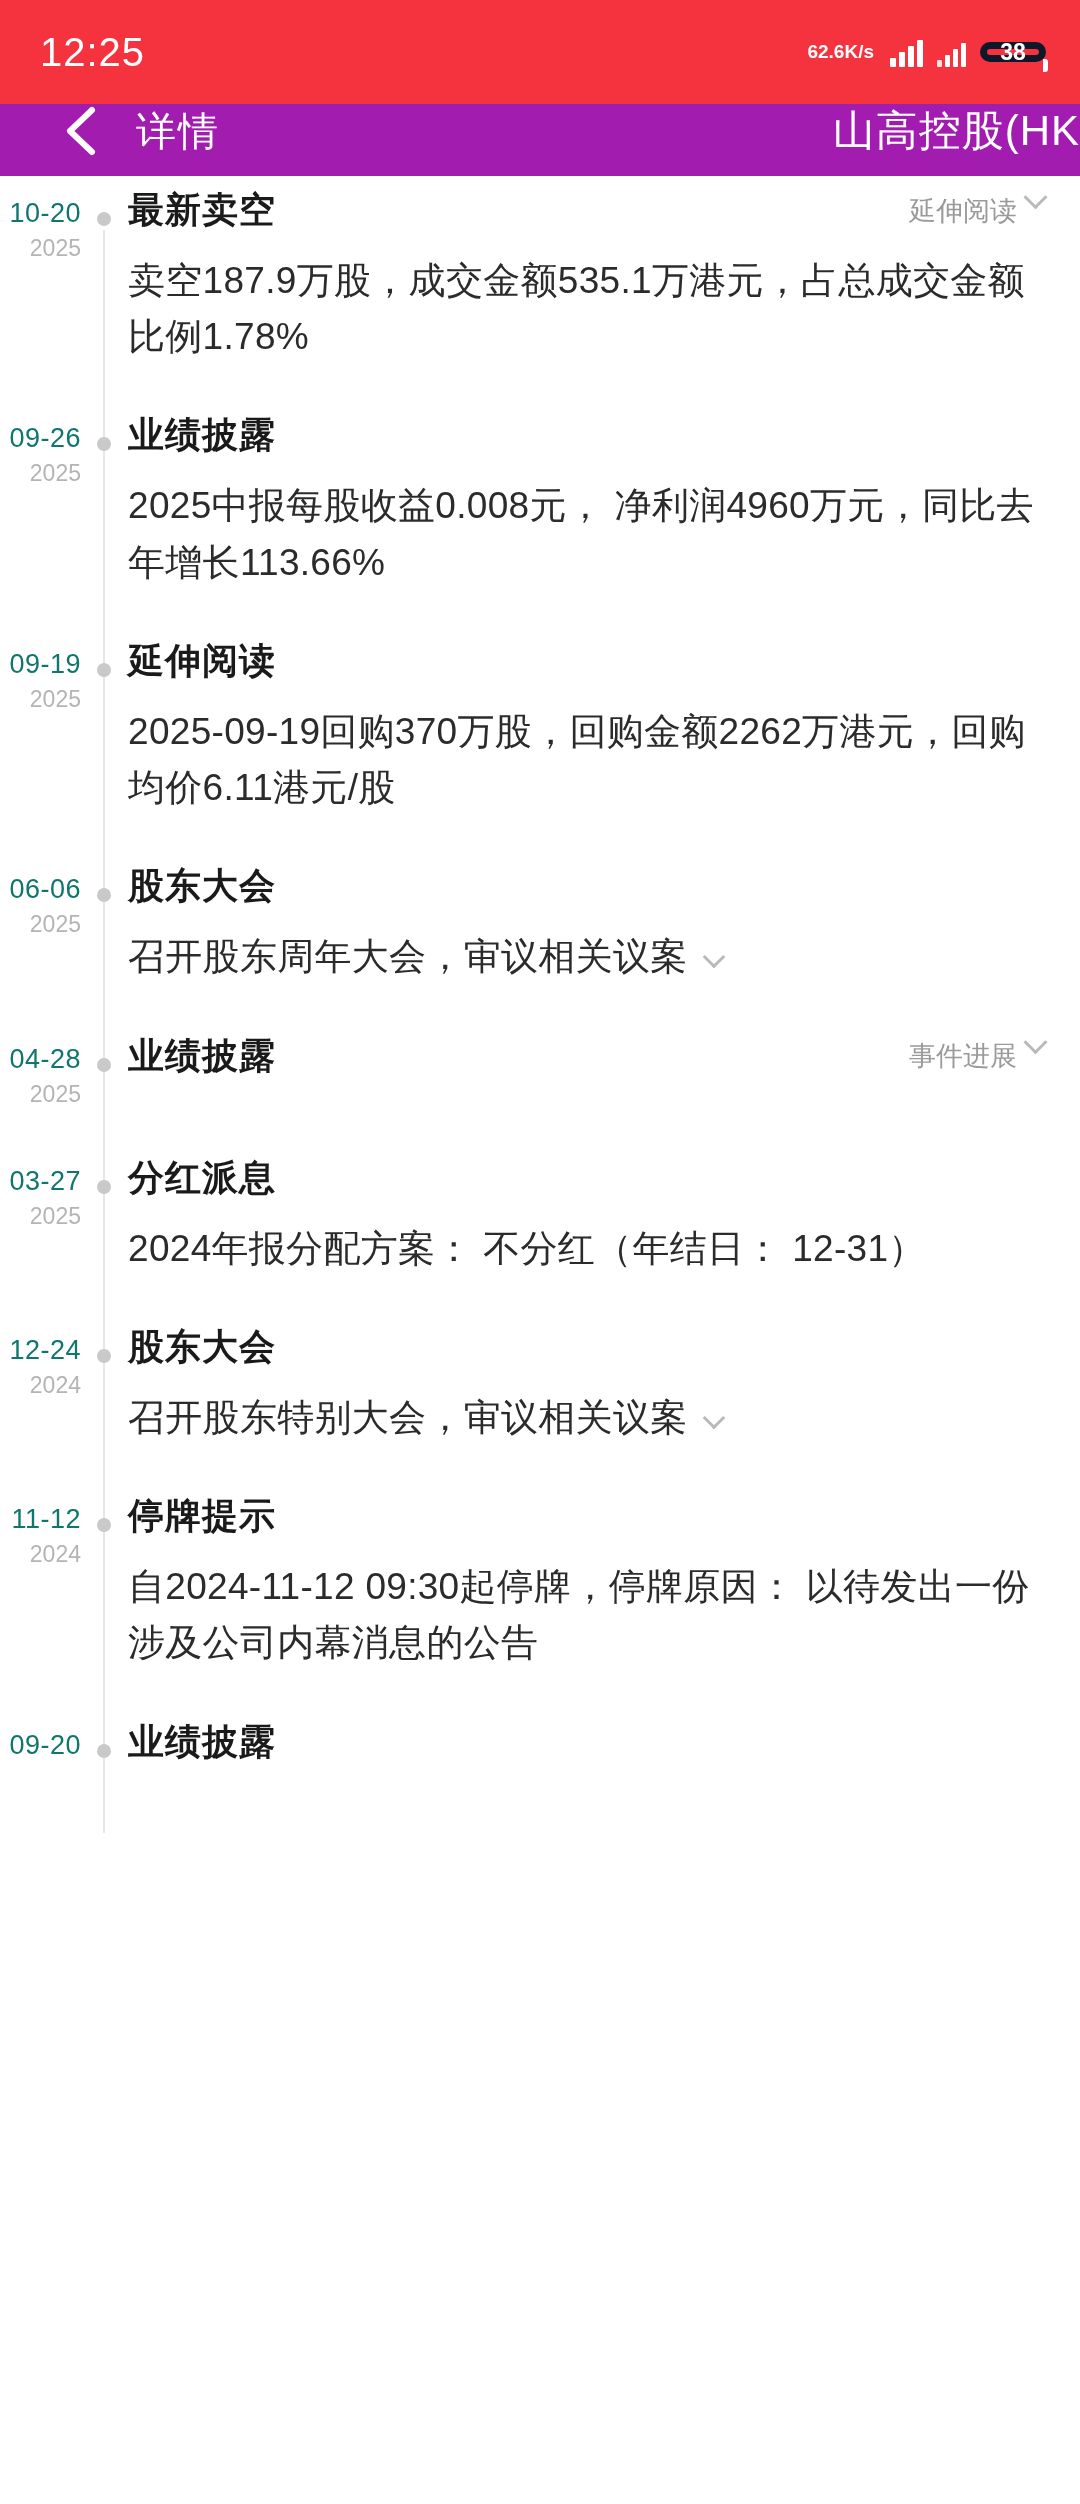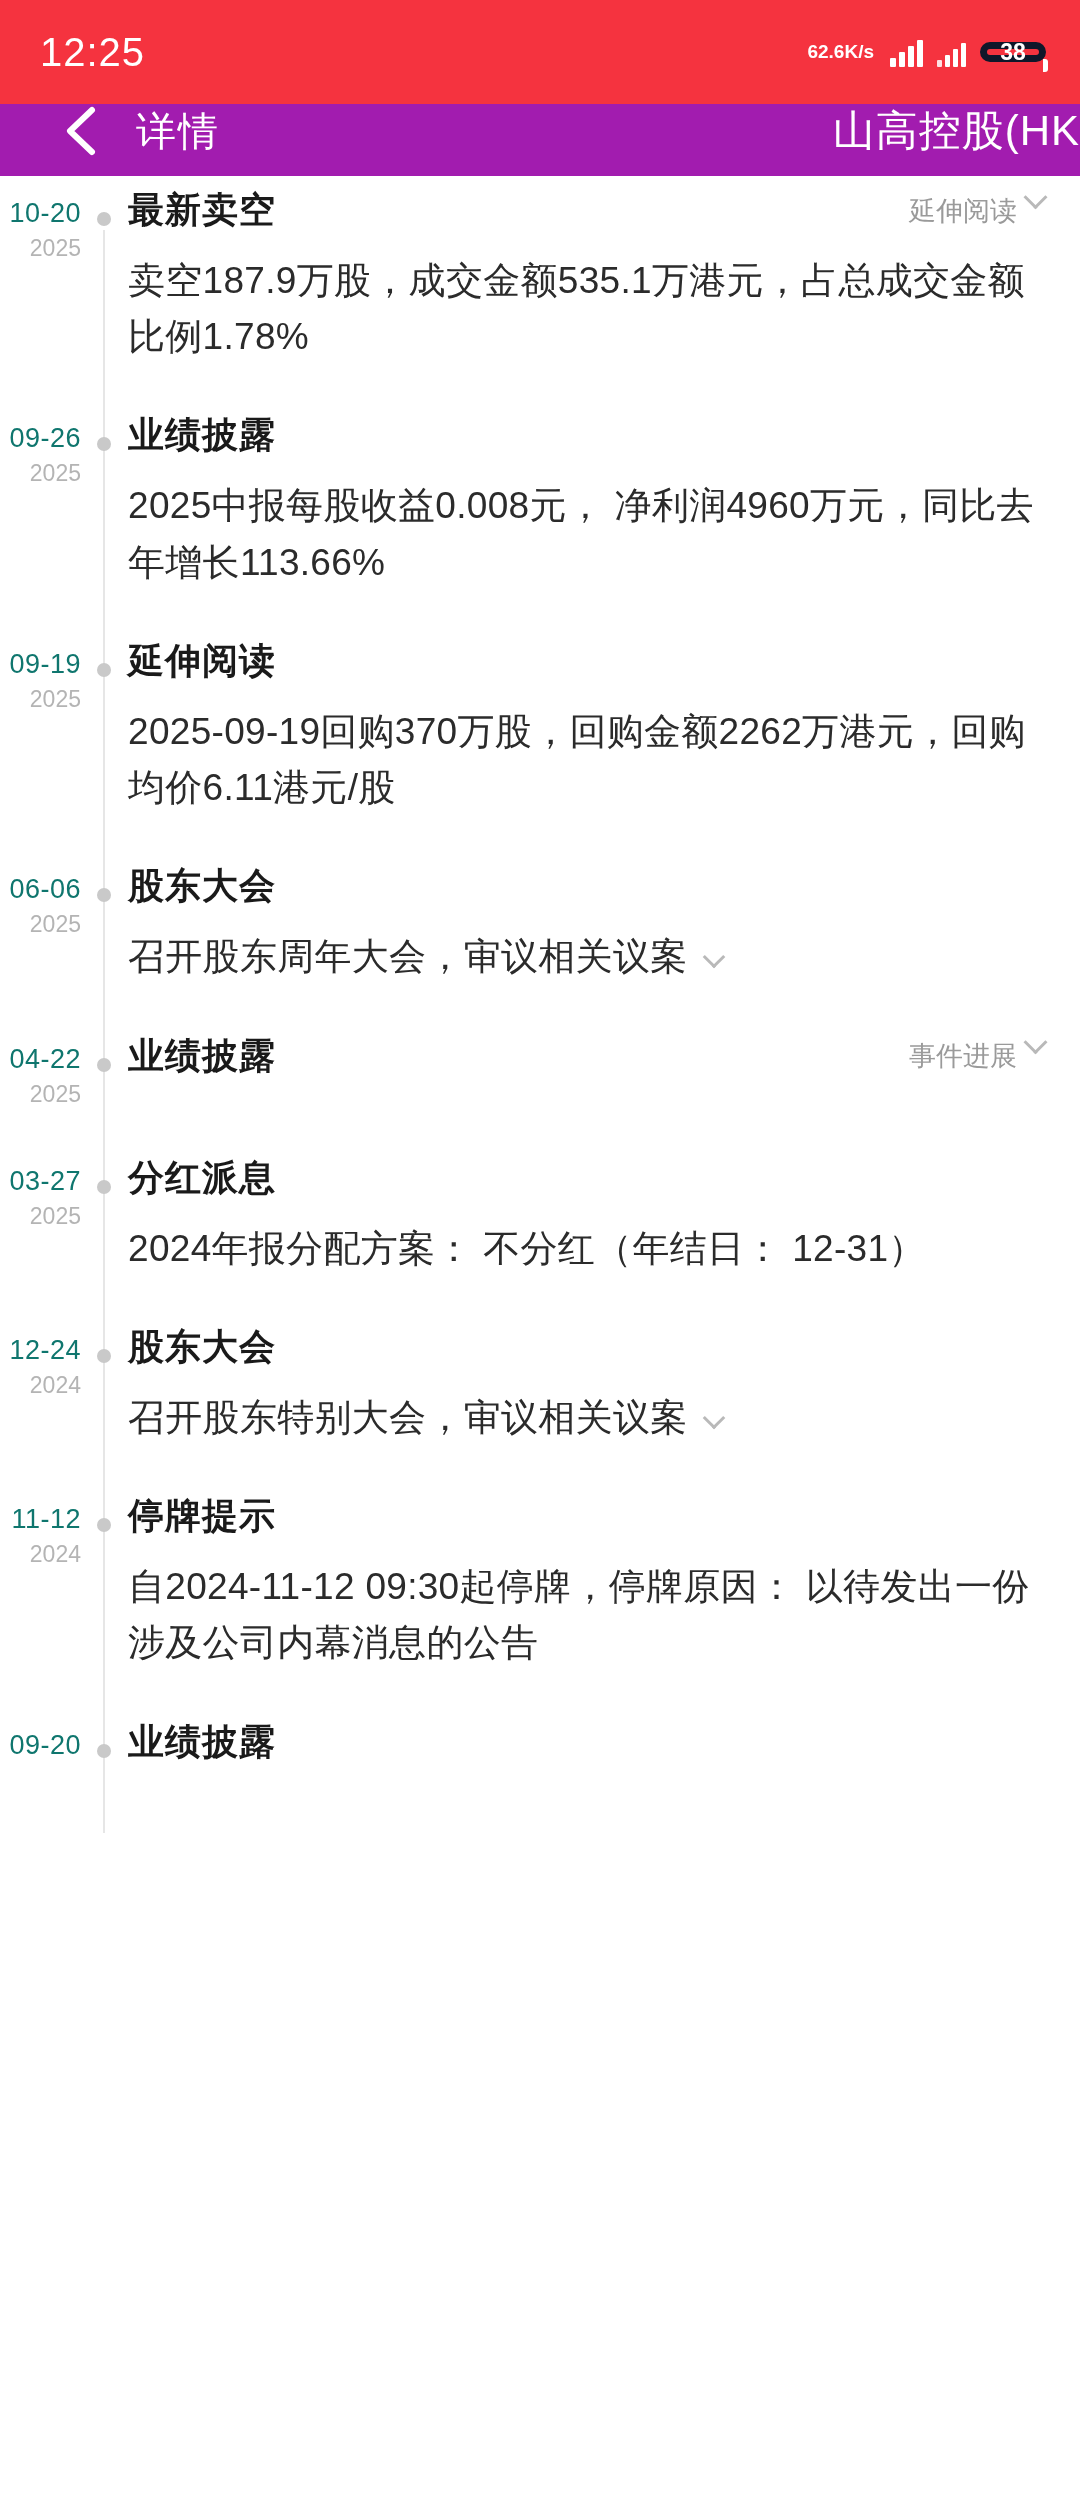--- a/index.html
+++ b/index.html
@@ -318,21 +318,21 @@
       <div class="body-col">
         <div class="ev-head">
           <div class="ev-title">股东大会</div>
         </div>
         <div class="ev-desc"><span>召开股东周年大会，审议相关议案</span><span class="inline-chev"></span></div>
       </div>
     </div>
 
     <div class="event">
       <div class="date-col">
-        <div class="date-md">04-22</div>
+        <div class="date-md">04-28</div>
         <div class="date-yr">2025</div>
       </div>
       <div class="dot"></div>
       <div class="body-col">
         <div class="ev-head">
           <div class="ev-title">业绩披露</div>
           <div class="ev-tag">
             <span>事件进展</span>
             <span class="chev"></span>
           </div>

